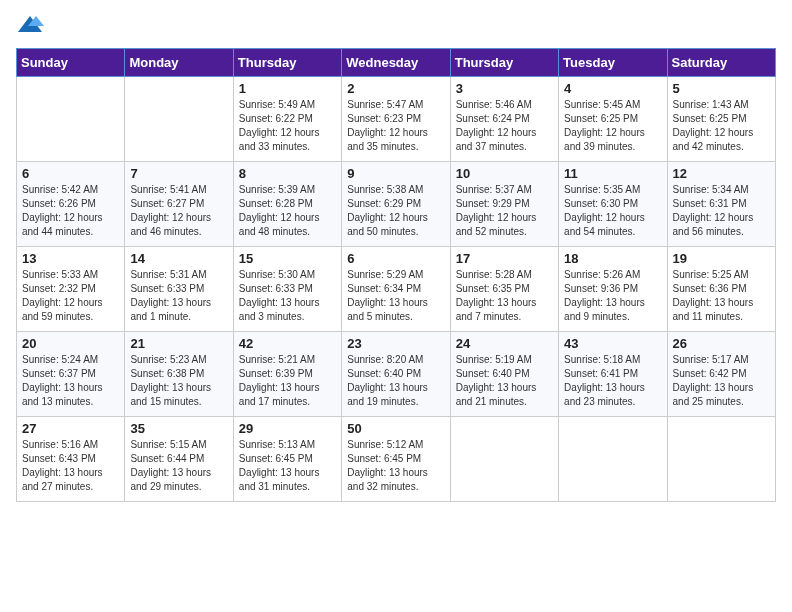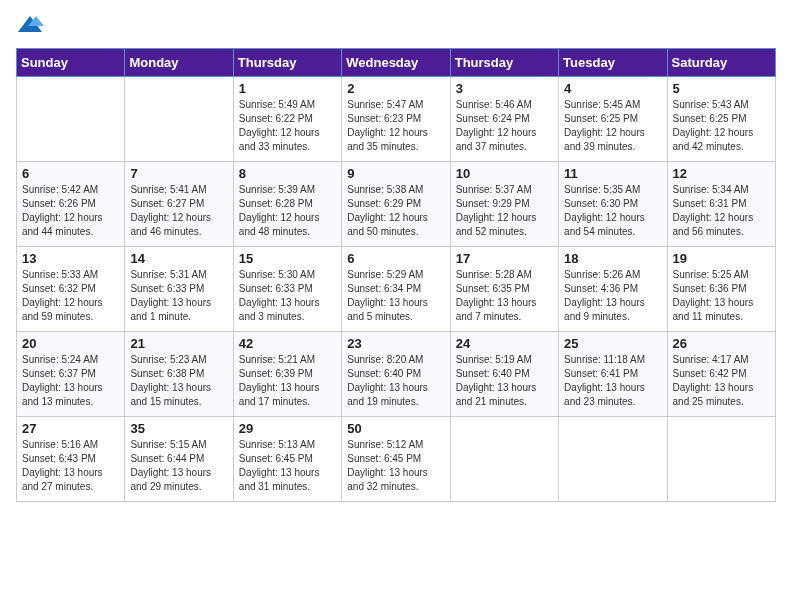--- a/index.html
+++ b/index.html
@@ -154,21 +154,21 @@
 Daylight: 12 hours and 37 minutes.</div>
         </td>
         <td>
           <span class="day-number">4</span>
           <div class="day-info">Sunrise: 5:45 AM
 Sunset: 6:25 PM
 Daylight: 12 hours and 39 minutes.</div>
         </td>
         <td>
           <span class="day-number">5</span>
-          <div class="day-info">Sunrise: 5:43 AM
+          <div class="day-info">Sunrise: 1:43 AM
 Sunset: 6:25 PM
 Daylight: 12 hours and 42 minutes.</div>
         </td>
       </tr>
       <tr>
         <td>
           <span class="day-number">6</span>
           <div class="day-info">Sunrise: 5:42 AM
 Sunset: 6:26 PM
 Daylight: 12 hours and 44 minutes.</div>
@@ -207,21 +207,21 @@
           <span class="day-number">12</span>
           <div class="day-info">Sunrise: 5:34 AM
 Sunset: 6:31 PM
 Daylight: 12 hours and 56 minutes.</div>
         </td>
       </tr>
       <tr>
         <td>
           <span class="day-number">13</span>
           <div class="day-info">Sunrise: 5:33 AM
-Sunset: 6:32 PM
+Sunset: 2:32 PM
 Daylight: 12 hours and 59 minutes.</div>
         </td>
         <td>
           <span class="day-number">14</span>
           <div class="day-info">Sunrise: 5:31 AM
 Sunset: 6:33 PM
 Daylight: 13 hours and 1 minute.</div>
         </td>
         <td>
           <span class="day-number">15</span>
@@ -237,21 +237,21 @@
         </td>
         <td>
           <span class="day-number">17</span>
           <div class="day-info">Sunrise: 5:28 AM
 Sunset: 6:35 PM
 Daylight: 13 hours and 7 minutes.</div>
         </td>
         <td>
           <span class="day-number">18</span>
           <div class="day-info">Sunrise: 5:26 AM
-Sunset: 4:36 PM
+Sunset: 9:36 PM
 Daylight: 13 hours and 9 minutes.</div>
         </td>
         <td>
           <span class="day-number">19</span>
           <div class="day-info">Sunrise: 5:25 AM
 Sunset: 6:36 PM
 Daylight: 13 hours and 11 minutes.</div>
         </td>
       </tr>
       <tr>
@@ -279,28 +279,28 @@
 Sunset: 6:40 PM
 Daylight: 13 hours and 19 minutes.</div>
         </td>
         <td>
           <span class="day-number">24</span>
           <div class="day-info">Sunrise: 5:19 AM
 Sunset: 6:40 PM
 Daylight: 13 hours and 21 minutes.</div>
         </td>
         <td>
-          <span class="day-number">25</span>
-          <div class="day-info">Sunrise: 11:18 AM
+          <span class="day-number">43</span>
+          <div class="day-info">Sunrise: 5:18 AM
 Sunset: 6:41 PM
 Daylight: 13 hours and 23 minutes.</div>
         </td>
         <td>
           <span class="day-number">26</span>
-          <div class="day-info">Sunrise: 4:17 AM
+          <div class="day-info">Sunrise: 5:17 AM
 Sunset: 6:42 PM
 Daylight: 13 hours and 25 minutes.</div>
         </td>
       </tr>
       <tr>
         <td>
           <span class="day-number">27</span>
           <div class="day-info">Sunrise: 5:16 AM
 Sunset: 6:43 PM
 Daylight: 13 hours and 27 minutes.</div>

